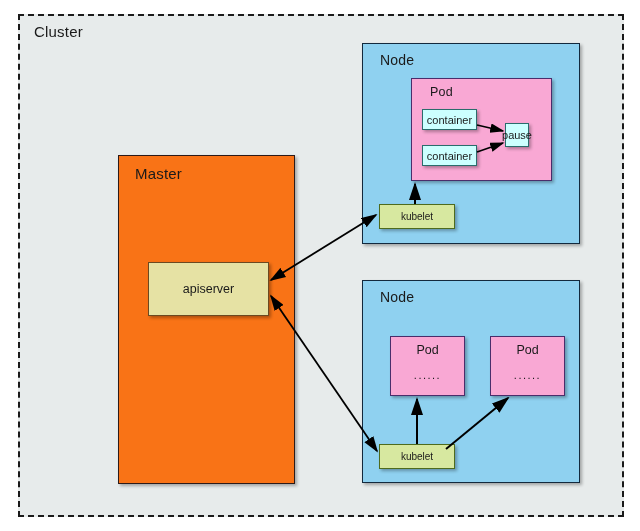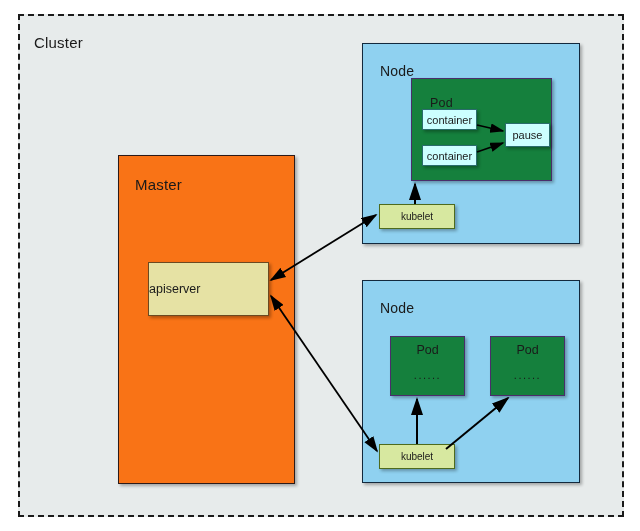--- a/index.html
+++ b/index.html
@@ -29,21 +29,20 @@
     border: 2px dashed #1a1a1a;
   }
   .label-tl {
     position: absolute;
     left: 14px;
     top: 7px;
     font-size: 15px;
     color: #1a1a1a;
     letter-spacing: 0.2px;
     white-space: nowrap;
-    margin-top: 11px;
   }
   
   #master {
     left: 118px;
     top: 155px;
     width: 177px;
     height: 329px;
     background: #f97316;
     border: 1.5px solid #2c1a18;
     box-shadow: 2px 2px 3px rgba(0,0,0,0.30);
@@ -53,52 +52,53 @@
   #apiserver {
     left: 148px;
     top: 262px;
     width: 121px;
     height: 54px;
     background: #e6e2a4;
     border: 1.5px solid #6b4a22;
     box-shadow: 2px 2px 3px rgba(0,0,0,0.30);
     display: flex;
     align-items: center;
+    justify-content: center;
   }
   #apiserver .ctext { font-size: 12.5px; color: #1a1a1a; }
   
   .node {
     background: #8fd1f0;
     border: 1.5px solid #13293d;
     box-shadow: 2px 2px 3px rgba(0,0,0,0.30);
   }
   #node-top { left: 362px; top: 43px; width: 218px; height: 201px; }
   #node-bottom { left: 362px; top: 280px; width: 218px; height: 203px; }
   .node .label-tl { left: 17px; top: 8px; font-size: 14px; }
   
   .pod {
-    background: #15803d;
+    background: #f9a8d4;
     border: 1.5px solid #4a2d6b;
     box-shadow: 2px 2px 3px rgba(0,0,0,0.30);
   }
   #pod-top { left: 411px; top: 78px; width: 141px; height: 103px; }
   #pod-top .label-tl { left: 18px; top: 6px; font-size: 12.5px; }
   
   .cbox {
     background: #ccffff;
     border: 1.5px solid #2a6c6c;
     box-shadow: 2px 2px 3px rgba(0,0,0,0.30);
     display: flex;
     align-items: center;
     justify-content: center;
   }
   .cbox .ctext { font-size: 11px; color: #1a1a1a; }
   #container-1 { left: 422px; top: 109px; width: 55px; height: 21px; }
   #container-2 { left: 422px; top: 145px; width: 55px; height: 21px; }
-  #pause      { left: 505px; top: 123px; width: 45px; height: 24px; }
+  #pause      { left: 505px; top: 123px; width: 24px; height: 24px; }
   
   .kubelet {
     background: #d7e8a0;
     border: 1.5px solid #4e6b1e;
     box-shadow: 2px 2px 3px rgba(0,0,0,0.30);
     display: flex;
     align-items: center;
     justify-content: center;
   }
   .kubelet .ctext { font-size: 10px; color: #1a1a1a; }

